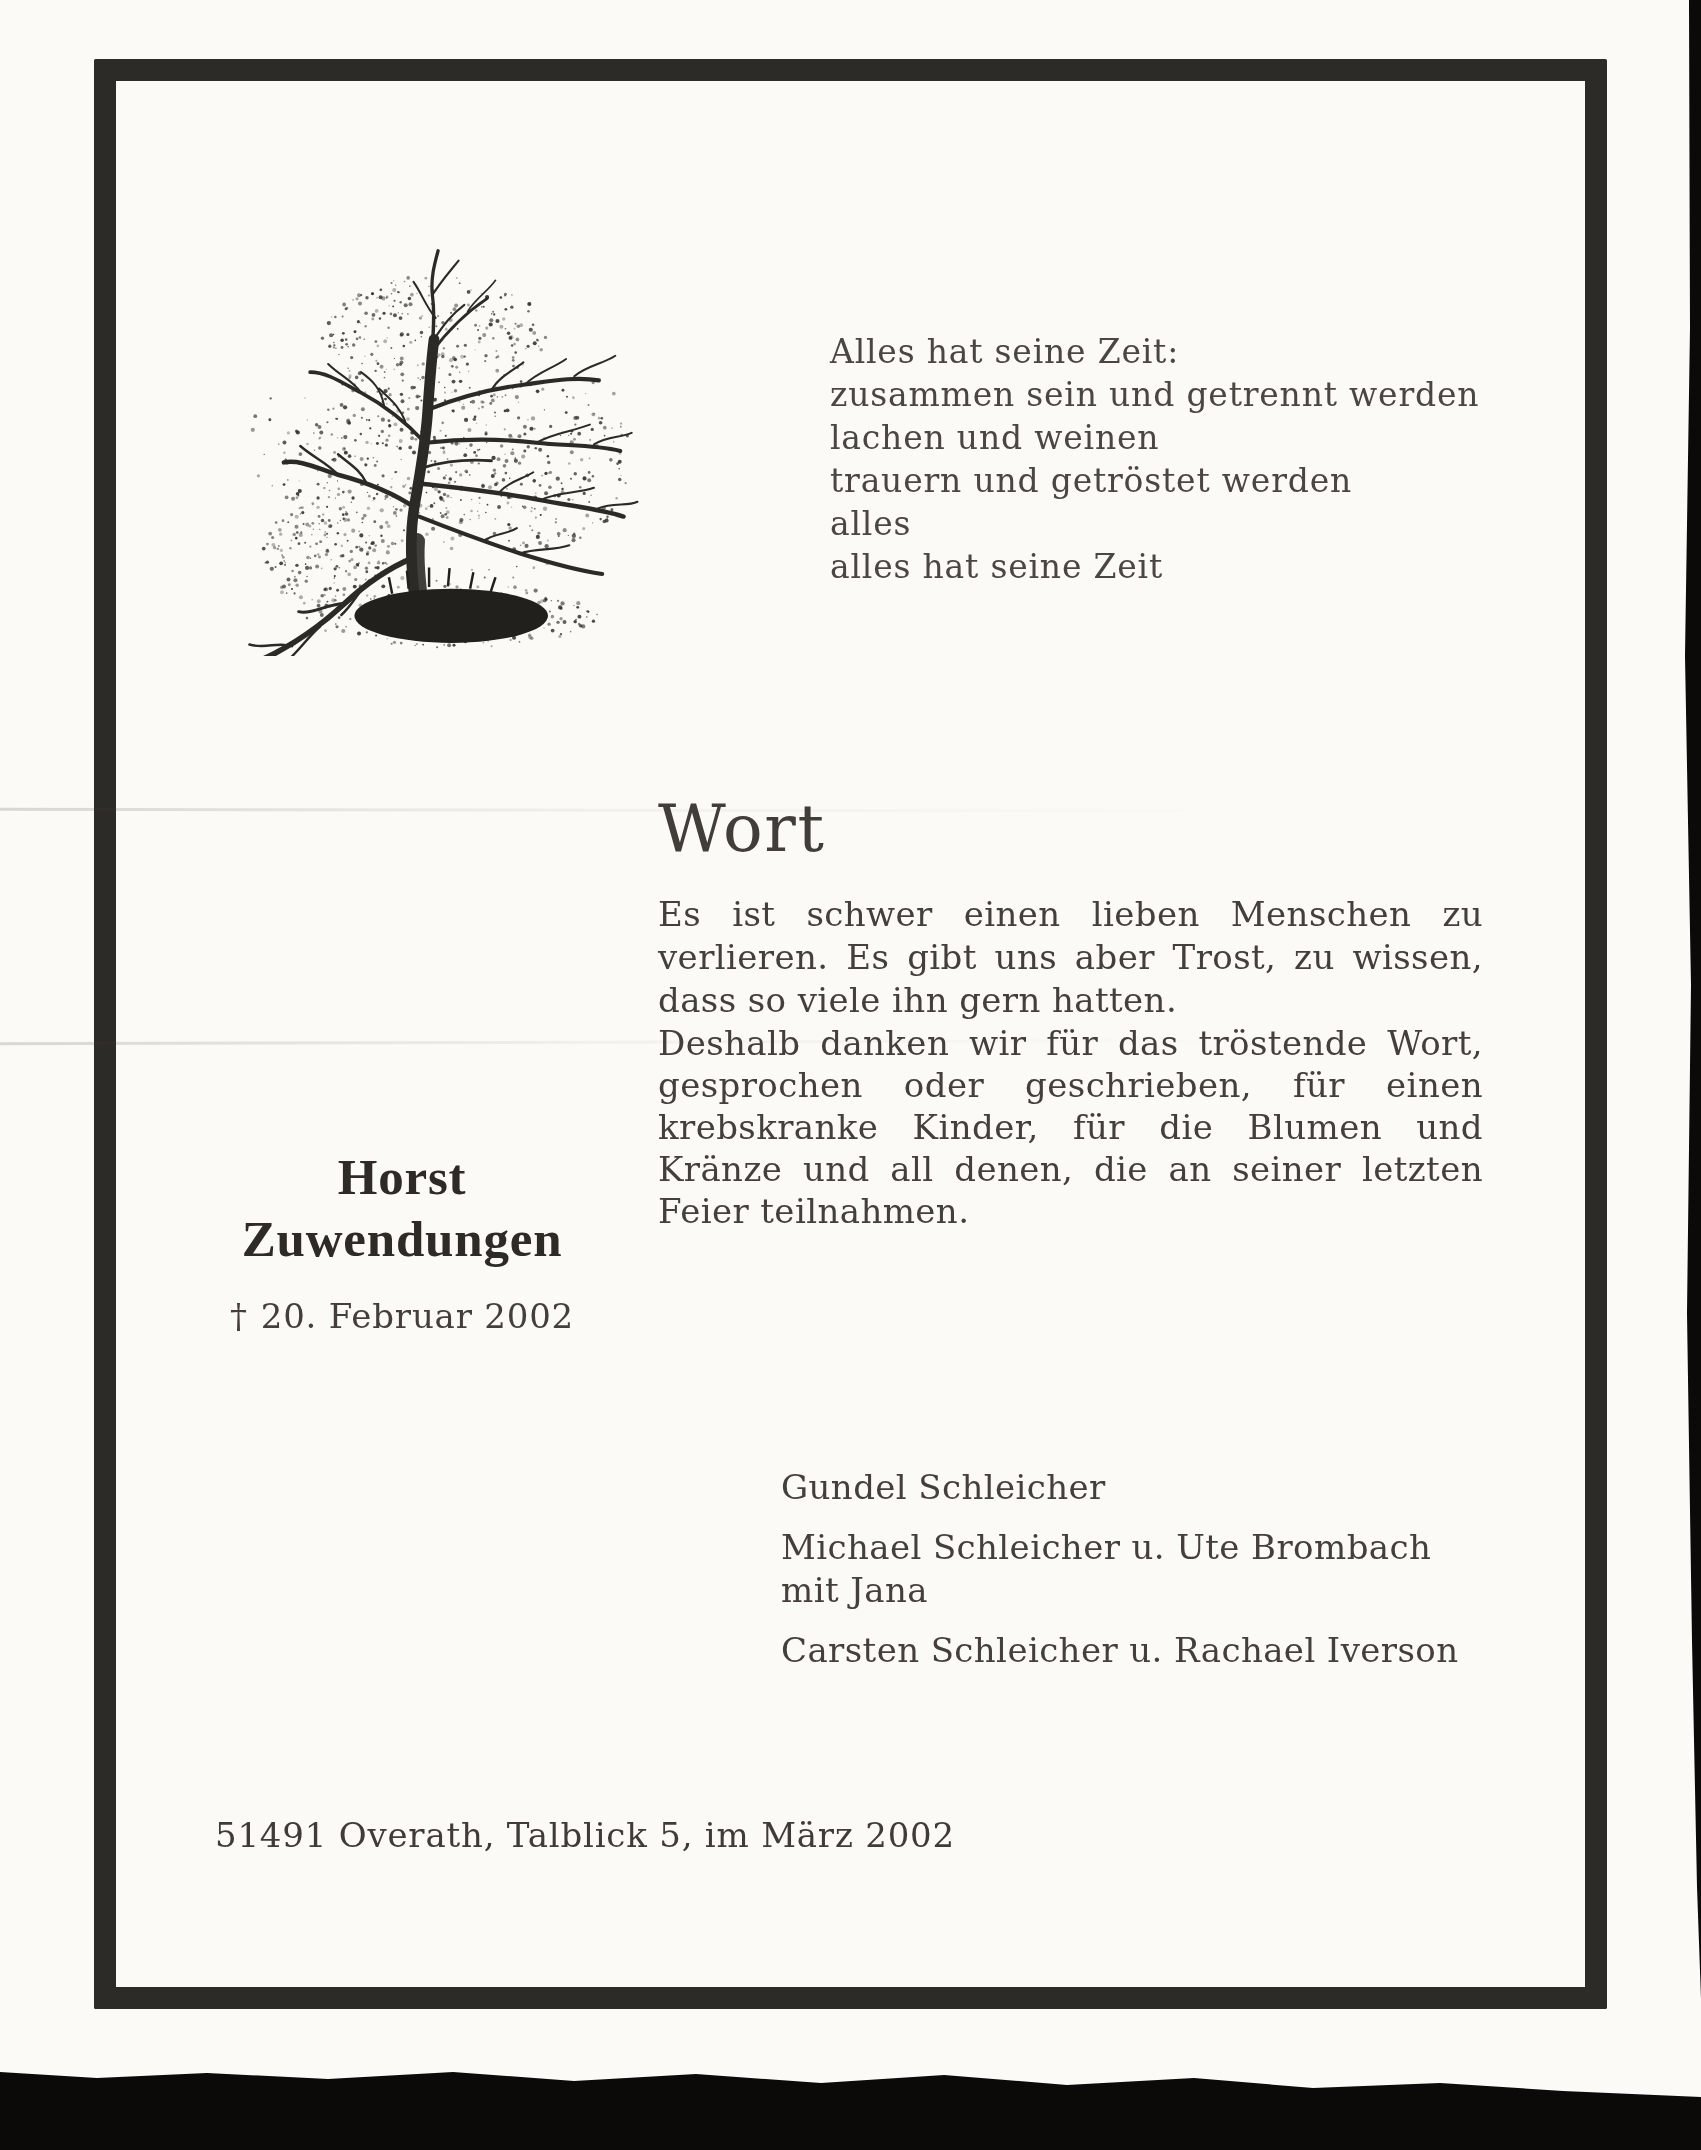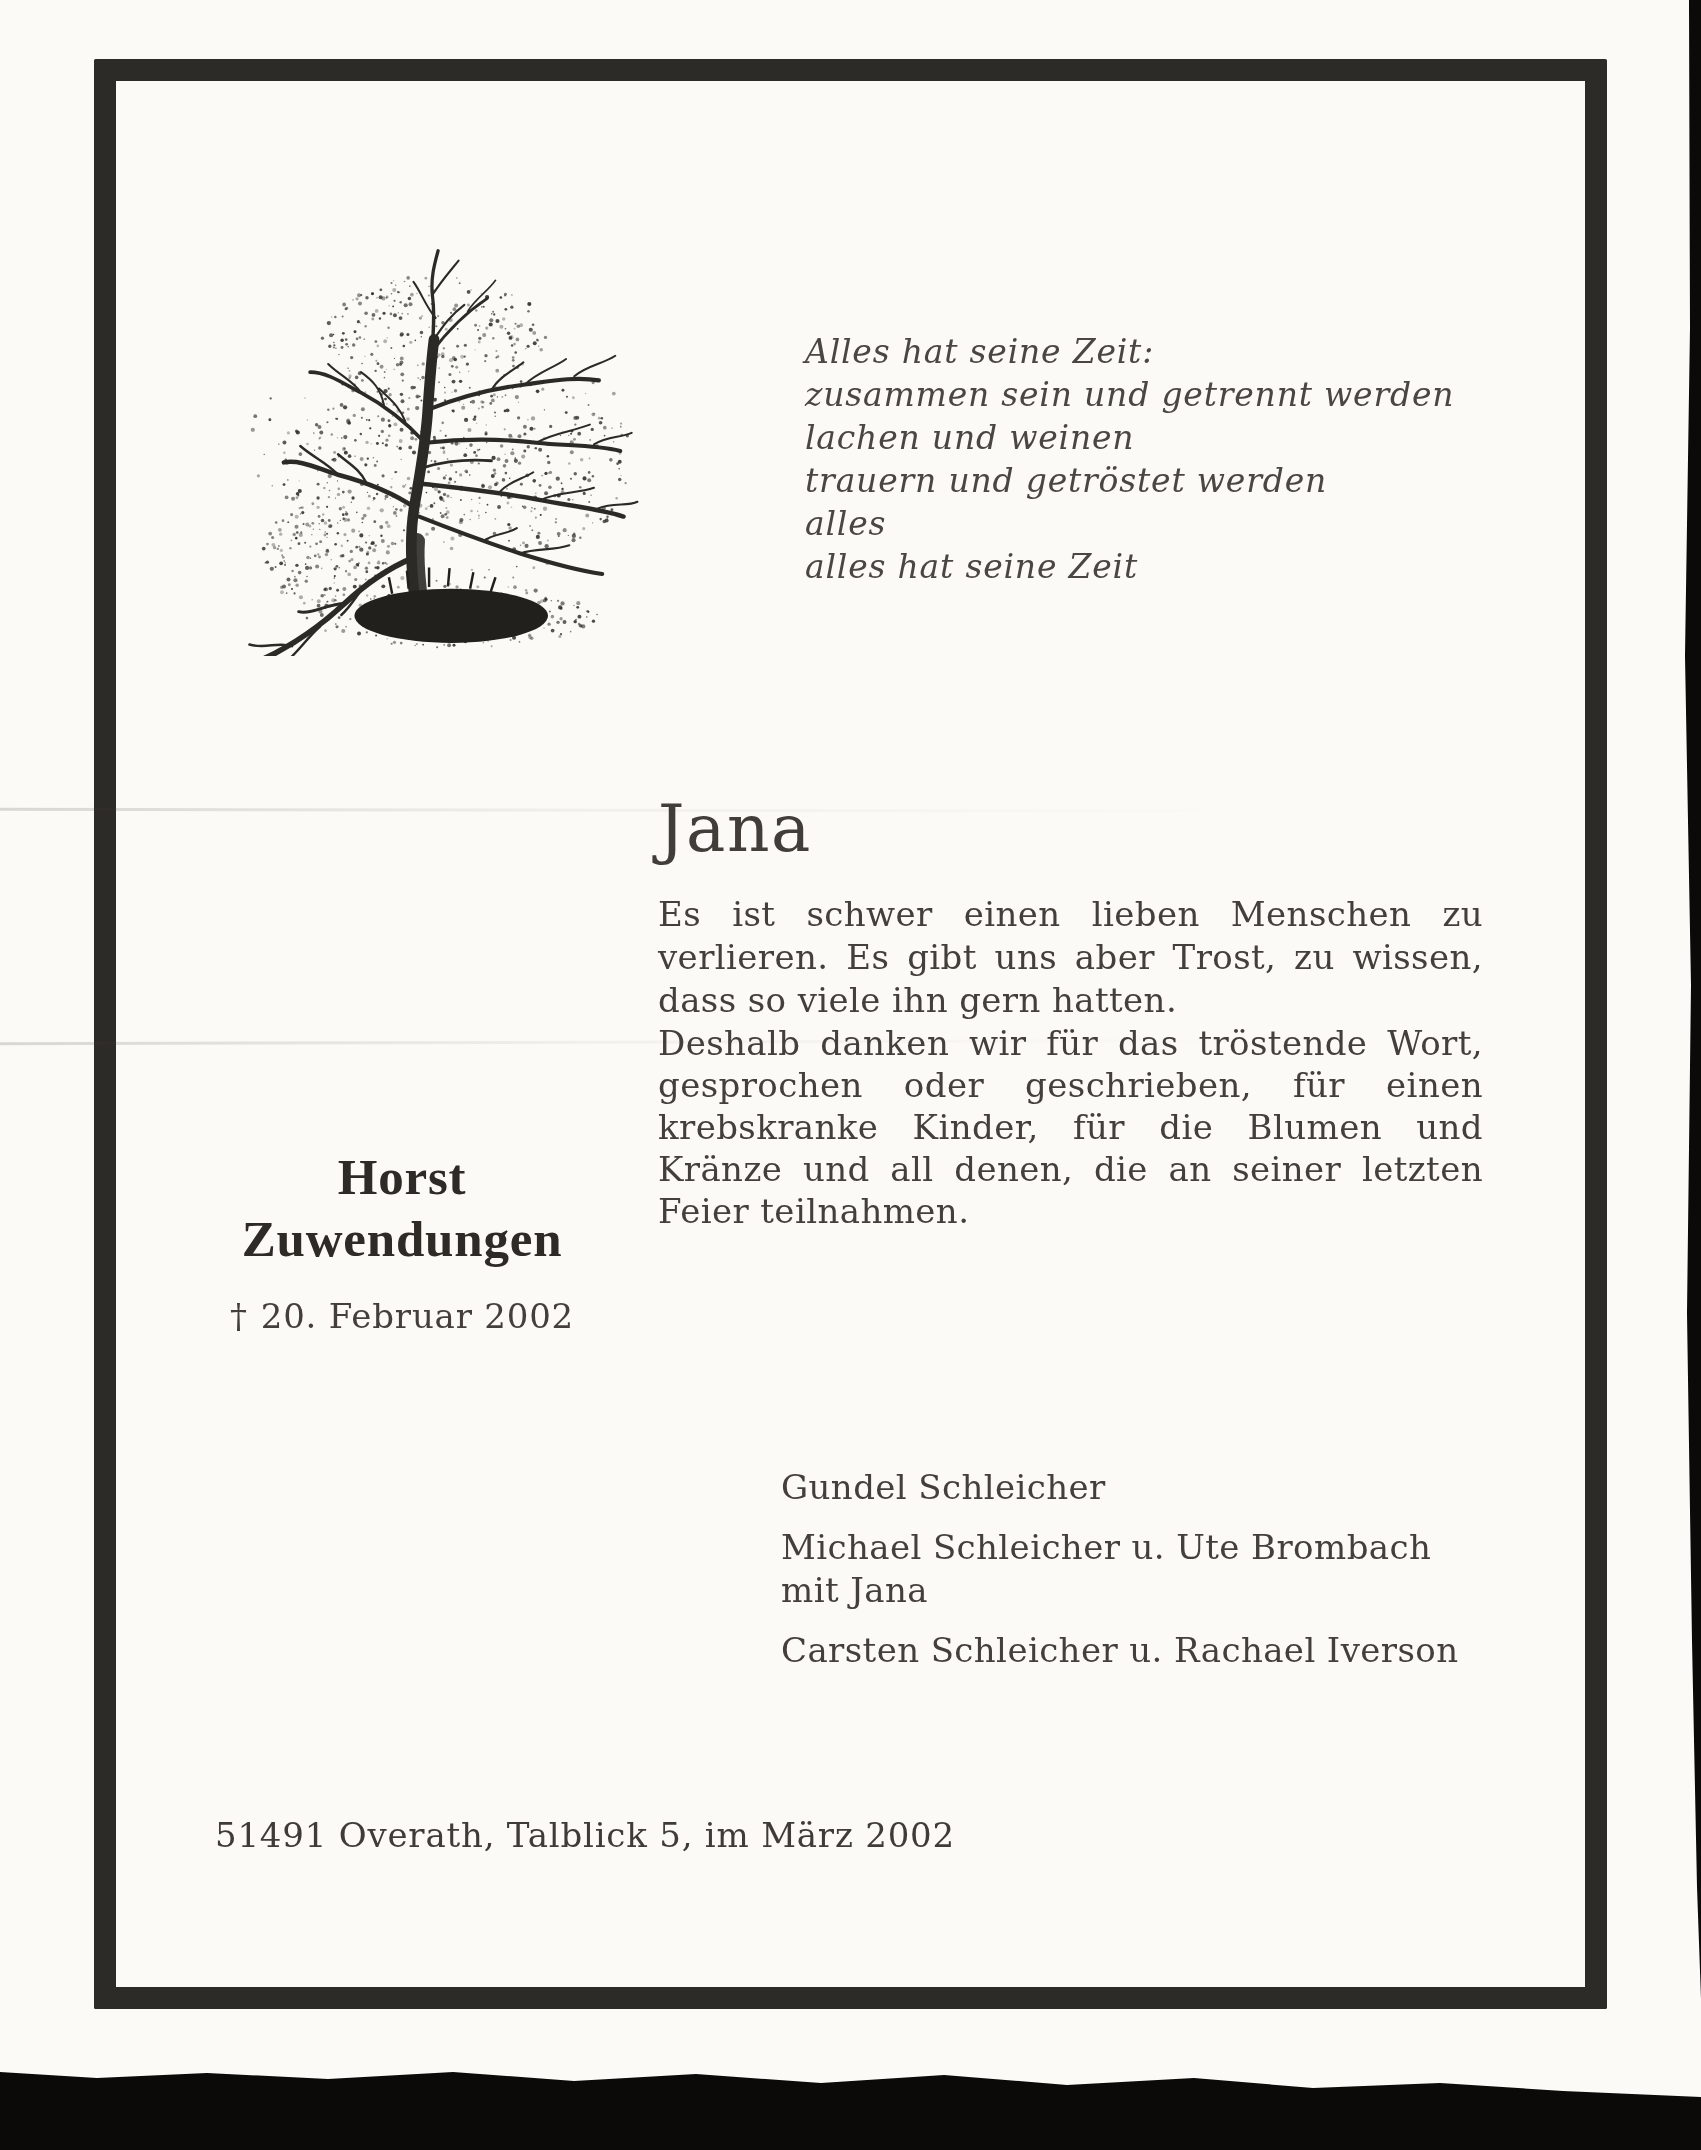--- a/index.html
+++ b/index.html
@@ -37,23 +37,23 @@
     pointer-events:none;
   }
   #crease1{top:809px;transform:rotate(0.08deg);}
   #crease2{top:1040px;transform:rotate(-0.15deg);}
 
   
   #tree{position:absolute;left:228px;top:236px;width:412px;height:420px;}
 
   
   #poem{
-    position:absolute;left:805px;top:330px;
+    position:absolute;left:830px;top:330px;
     font-size:33px;line-height:43px;
-    letter-spacing:0.8px;color:#4a4641;width:689px;font-style:italic;
+    letter-spacing:0.8px;color:#4a4641;width:689px;
   }
   
   #danke{
     position:absolute;left:658px;top:793px;
     font-size:66px;line-height:71px;font-weight:normal;
     letter-spacing:1.6px;color:#413d38;margin:0;
   }
   
   .para{
     position:absolute;left:658px;width:825px;
@@ -1342,21 +1342,21 @@
 
     <div id="poem">
       <div class="poem-line">Alles hat seine Zeit:</div>
       <div class="poem-line">zusammen sein und getrennt werden</div>
       <div class="poem-line">lachen und weinen</div>
       <div class="poem-line">trauern und getröstet werden</div>
       <div class="poem-line">alles</div>
       <div class="poem-line">alles hat seine Zeit</div>
     </div>
 
-    <h1 id="danke">Jana</h1>
+    <h1 id="danke">Wort</h1>
 
     <div id="para1" class="para">
       <div class="pline">Es ist schwer einen lieben Menschen zu</div>
       <div class="pline">verlieren. Es gibt uns aber Trost, zu wissen,</div>
       <div class="pline last">dass so viele ihn gern hatten.</div>
     </div>
 
     <div id="para2" class="para">
       <div class="pline">Deshalb danken wir für das tröstende Wort,</div>
       <div class="pline">gesprochen oder geschrieben, für einen</div>

